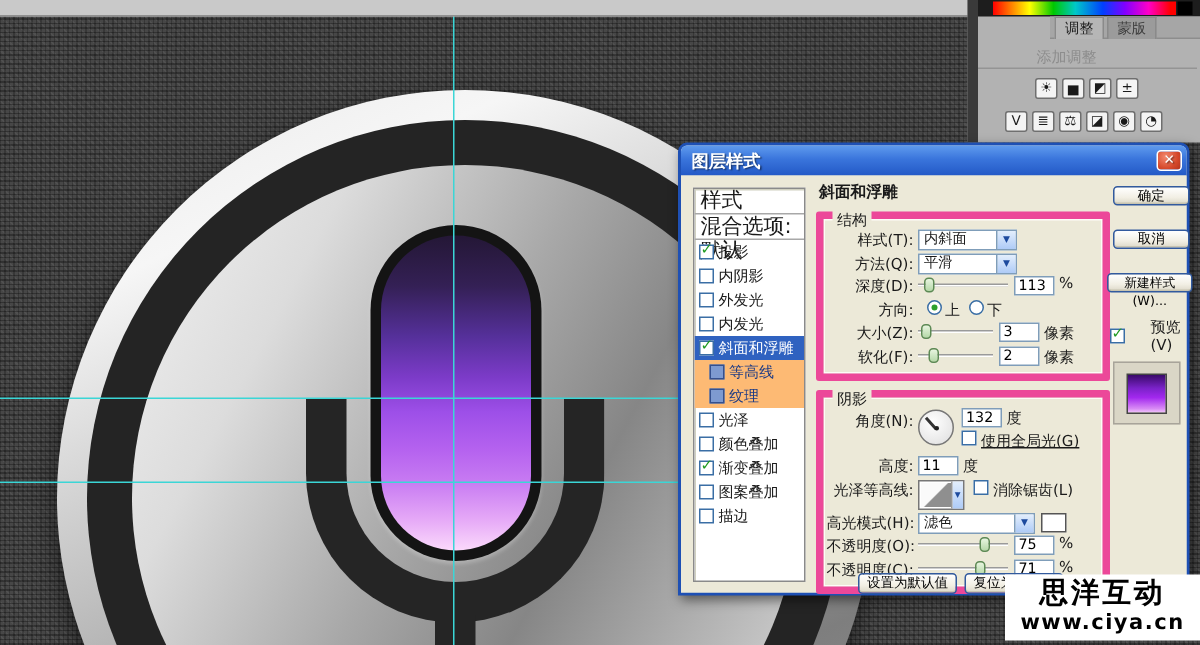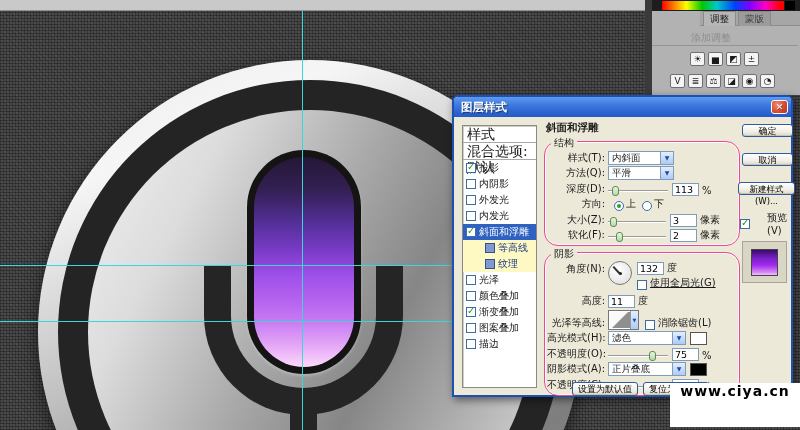--- a/index.html
+++ b/index.html
@@ -64,32 +64,32 @@
     background:radial-gradient(circle at 35% 30%,#f48a70,#d6492b 60%,#b2311a);
     color:#fff; font-size:9px; line-height:12px; text-align:center; font-weight:bold; }
   .dlg-body { position:absolute; left:0; right:0; top:20px; bottom:0; background:#ece9d8; font-size:10px; color:#1a1a1a; }
 
   
   .style-list { position:absolute; left:8px; top:8px; width:75px; bottom:7px; background:#fff;
     border:1px solid #8a8a8a; box-shadow:inset 1px 1px 0 #d0d0c0; overflow:hidden; }
   .sl-hdr { height:17px; line-height:16px; padding:0 4px; border-bottom:1px solid #a8a8a8; font-size:14px; }
   .sl-item { display:flex; align-items:center; height:16px; padding-left:3px; gap:3px; font-size:10px; white-space:nowrap; }
   .sl-item.selected { background:#2f62c0; color:#fff; }
-  .sl-item.sub { background:#fef9c3; color:#1d3b85; padding-left:22px; }
+  .sl-item.sub { background:#fdba74; color:#1d3b85; padding-left:10px; }
   .cb { width:10px; height:10px; border:1px solid #3a6ea5; background:#fff; position:relative; flex:none; }
   .sl-item.sub .cb { background:#7e9ad0; border-color:#35508e; }
   .cb.checked::after { content:"\2713"; position:absolute; left:0px; top:-3px; font-size:10px; font-weight:bold; color:#1f9a1f; }
 
   
   .main-panel { position:absolute; left:90px; top:4px; width:196px; }
   .bevel-title { font-weight:bold; font-size:10.5px; padding-left:2px; }
-  .group { position:relative; border:1px solid #ec4899; border-radius:14px; margin-top:6px; padding:7px 19px 3px 2px;
+  .group { position:relative; border:5px solid #ec4899; border-radius:2px; margin-top:6px; padding:7px 19px 3px 2px;
     box-shadow:inset 0 0 0 1px #fdfcf7; }
   .legend { position:absolute; top:-6px; left:6px; background:#ece9d8; padding:0 3px; font-size:10px; }
-  .frow { display:flex; align-items:flex-end; height:15.5px; font-size:10px; white-space:nowrap; }
+  .frow { display:flex; align-items:flex-start; height:15.5px; font-size:10px; white-space:nowrap; }
   .flabel { width:58px; text-align:right; margin-right:3px; flex:none; font-size:10px; }
   .combo { position:relative; width:66px; height:14px; background:#fff; border:1px solid #7f9db9; font-size:9.5px;
     line-height:12px; padding-left:3px; }
   .combo .arr { position:absolute; right:0; top:0; bottom:0; width:13px; border-left:1px solid #7f9db9;
     background:linear-gradient(180deg,#e3eefc,#aecbf7); color:#1d4a9e; font-size:6px; line-height:12px; text-align:center; }
   .slider { position:relative; width:60px; height:11px; margin-right:4px; }
   .slider .track { position:absolute; left:0; right:0; top:5px; height:2px; background:#9a9a9a; border-bottom:1px solid #fff; }
   .slider .thumb { position:absolute; top:1px; width:7px; height:10px; border-radius:3px;
     background:linear-gradient(180deg,#e8f5e0,#b5d8a8); border:1px solid #5d8a55; }
   .num { width:27px; height:13px; border:1px solid #7f9db9; background:#fff; font-size:9.5px; padding:0 2px;
@@ -337,28 +337,20 @@
           <div class="frow">
             <span class="flabel">不透明度(O):</span>
             <div class="slider">
               <div class="track"></div>
               <div class="thumb" style="left:68%;"></div>
             </div>
             <input class="num" value="75" style="">
             <span class="unit">%</span>
           </div>
           <div class="frow">
-            <span class="flabel">阴影模式(A):</span>
-            <div class="combo" style="width:78px;">
-              <span>正片叠底</span>
-              <span class="arr">▼</span>
-            </div>
-            <div class="swatch" style="background:#000000;"></div>
-          </div>
-          <div class="frow">
             <span class="flabel">不透明度(C):</span>
             <div class="slider">
               <div class="track"></div>
               <div class="thumb" style="left:63%;"></div>
             </div>
             <input class="num" value="71" style="">
             <span class="unit">%</span>
           </div>
         </div>
       </div>
@@ -378,16 +370,17 @@
         </div>
         <div class="swatch-frame">
           <div class="preview-swatch"></div>
         </div>
       </div>
 
     </div>
   </div>
 
   <div class="watermark">
+    <div class="wm1">思洋互动</div>
     <div class="wm2">www.ciya.cn</div>
   </div>
 
 </div>
 
 </body></html>

